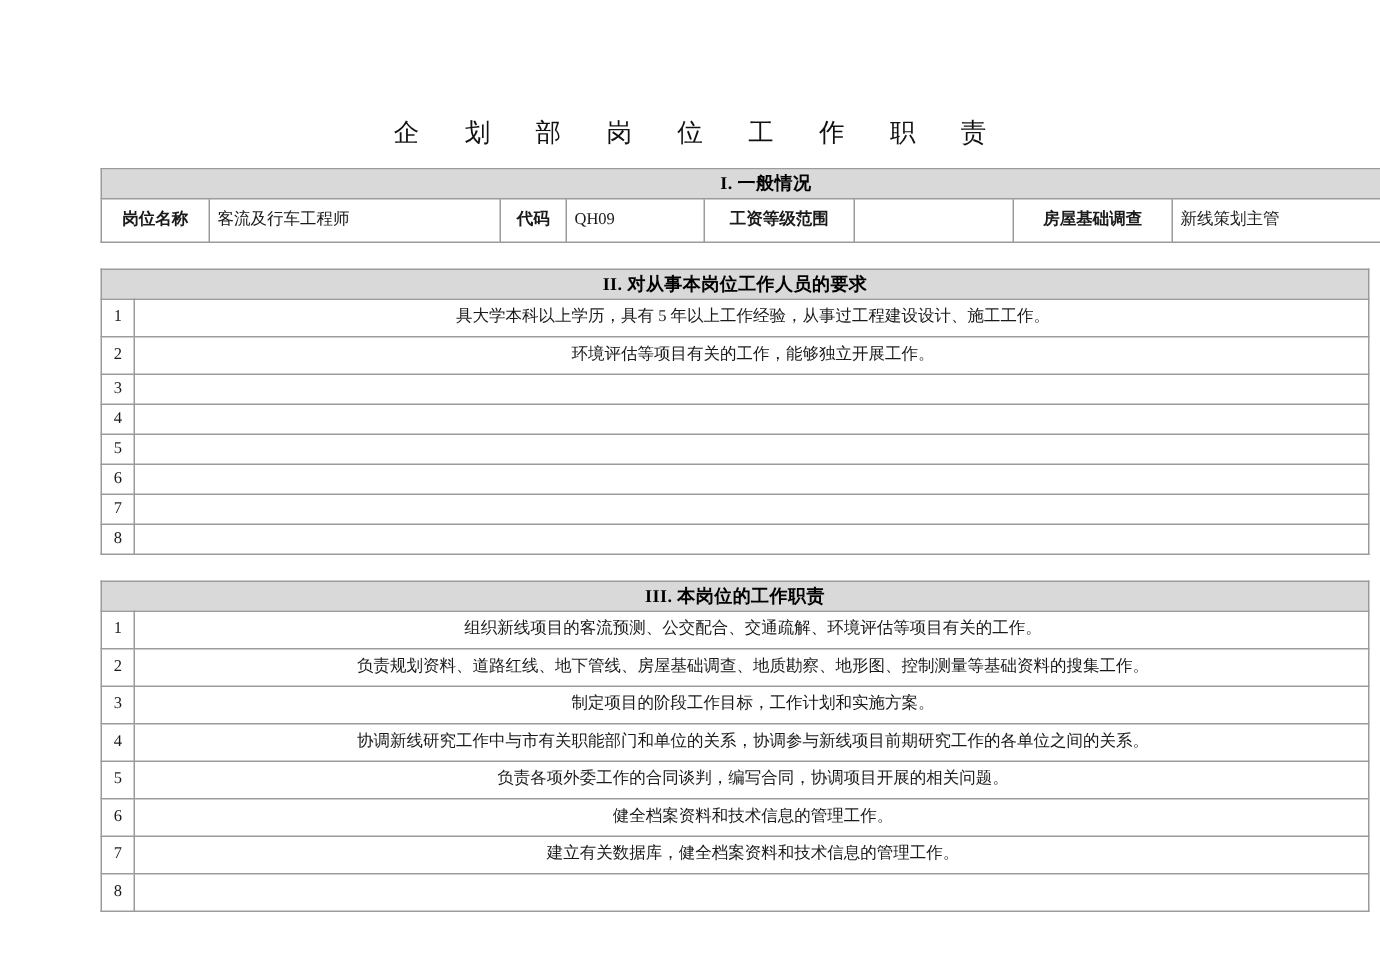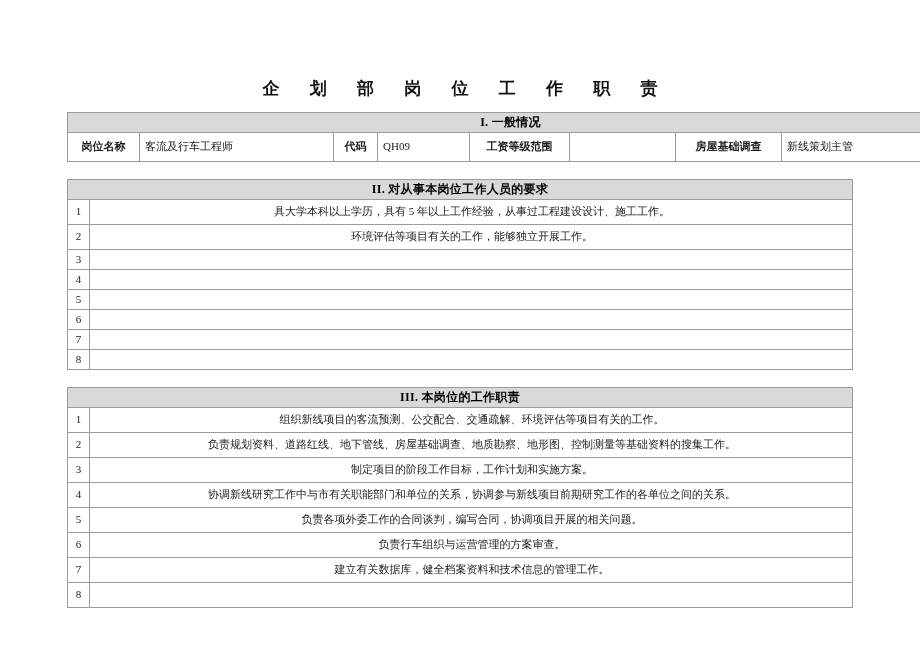--- a/index.html
+++ b/index.html
@@ -21,34 +21,34 @@
     height: 651px;
     box-sizing: border-box;
     padding: 0 67px;
   }
 
   
   .doc-title {
     text-align: center;
     font-family: "Liberation Serif", "DejaVu Serif", serif;
     font-size: 17px;
-    font-weight: bold;
+    font-weight: normal;
     letter-spacing: 13px;
     padding-top: 80px;
     padding-left: 13px;
     line-height: 1.1;
     white-space: nowrap;
     color: #111;
   }
 
   
   .doc-table {
     border-collapse: collapse;
     table-layout: fixed;
-    width: 786px;
+    width: 846px;
     margin: 0;
     font-size: 11.5px;
   }
   .doc-table td {
     border: 1px solid #9b9b9b;
     padding: 0 5px;
     vertical-align: middle;
     line-height: 1.35;
     font-size: 11px;
     color: #1a1a1a;
@@ -203,21 +203,21 @@
       <tr class="row-tall">
         <td class="num">4</td>
         <td class="txt">协调新线研究工作中与市有关职能部门和单位的关系，协调参与新线项目前期研究工作的各单位之间的关系。</td>
       </tr>
       <tr class="row-tall">
         <td class="num">5</td>
         <td class="txt">负责各项外委工作的合同谈判，编写合同，协调项目开展的相关问题。</td>
       </tr>
       <tr class="row-tall">
         <td class="num">6</td>
-        <td class="txt">负责行车组织与运营管理的方案审查。</td>
+        <td class="txt">健全档案资料和技术信息的管理工作。</td>
       </tr>
       <tr class="row-tall">
         <td class="num">7</td>
         <td class="txt">建立有关数据库，健全档案资料和技术信息的管理工作。</td>
       </tr>
       <tr class="row-tall">
         <td class="num">8</td>
         <td class="txt"></td>
       </tr>
     </tbody>

